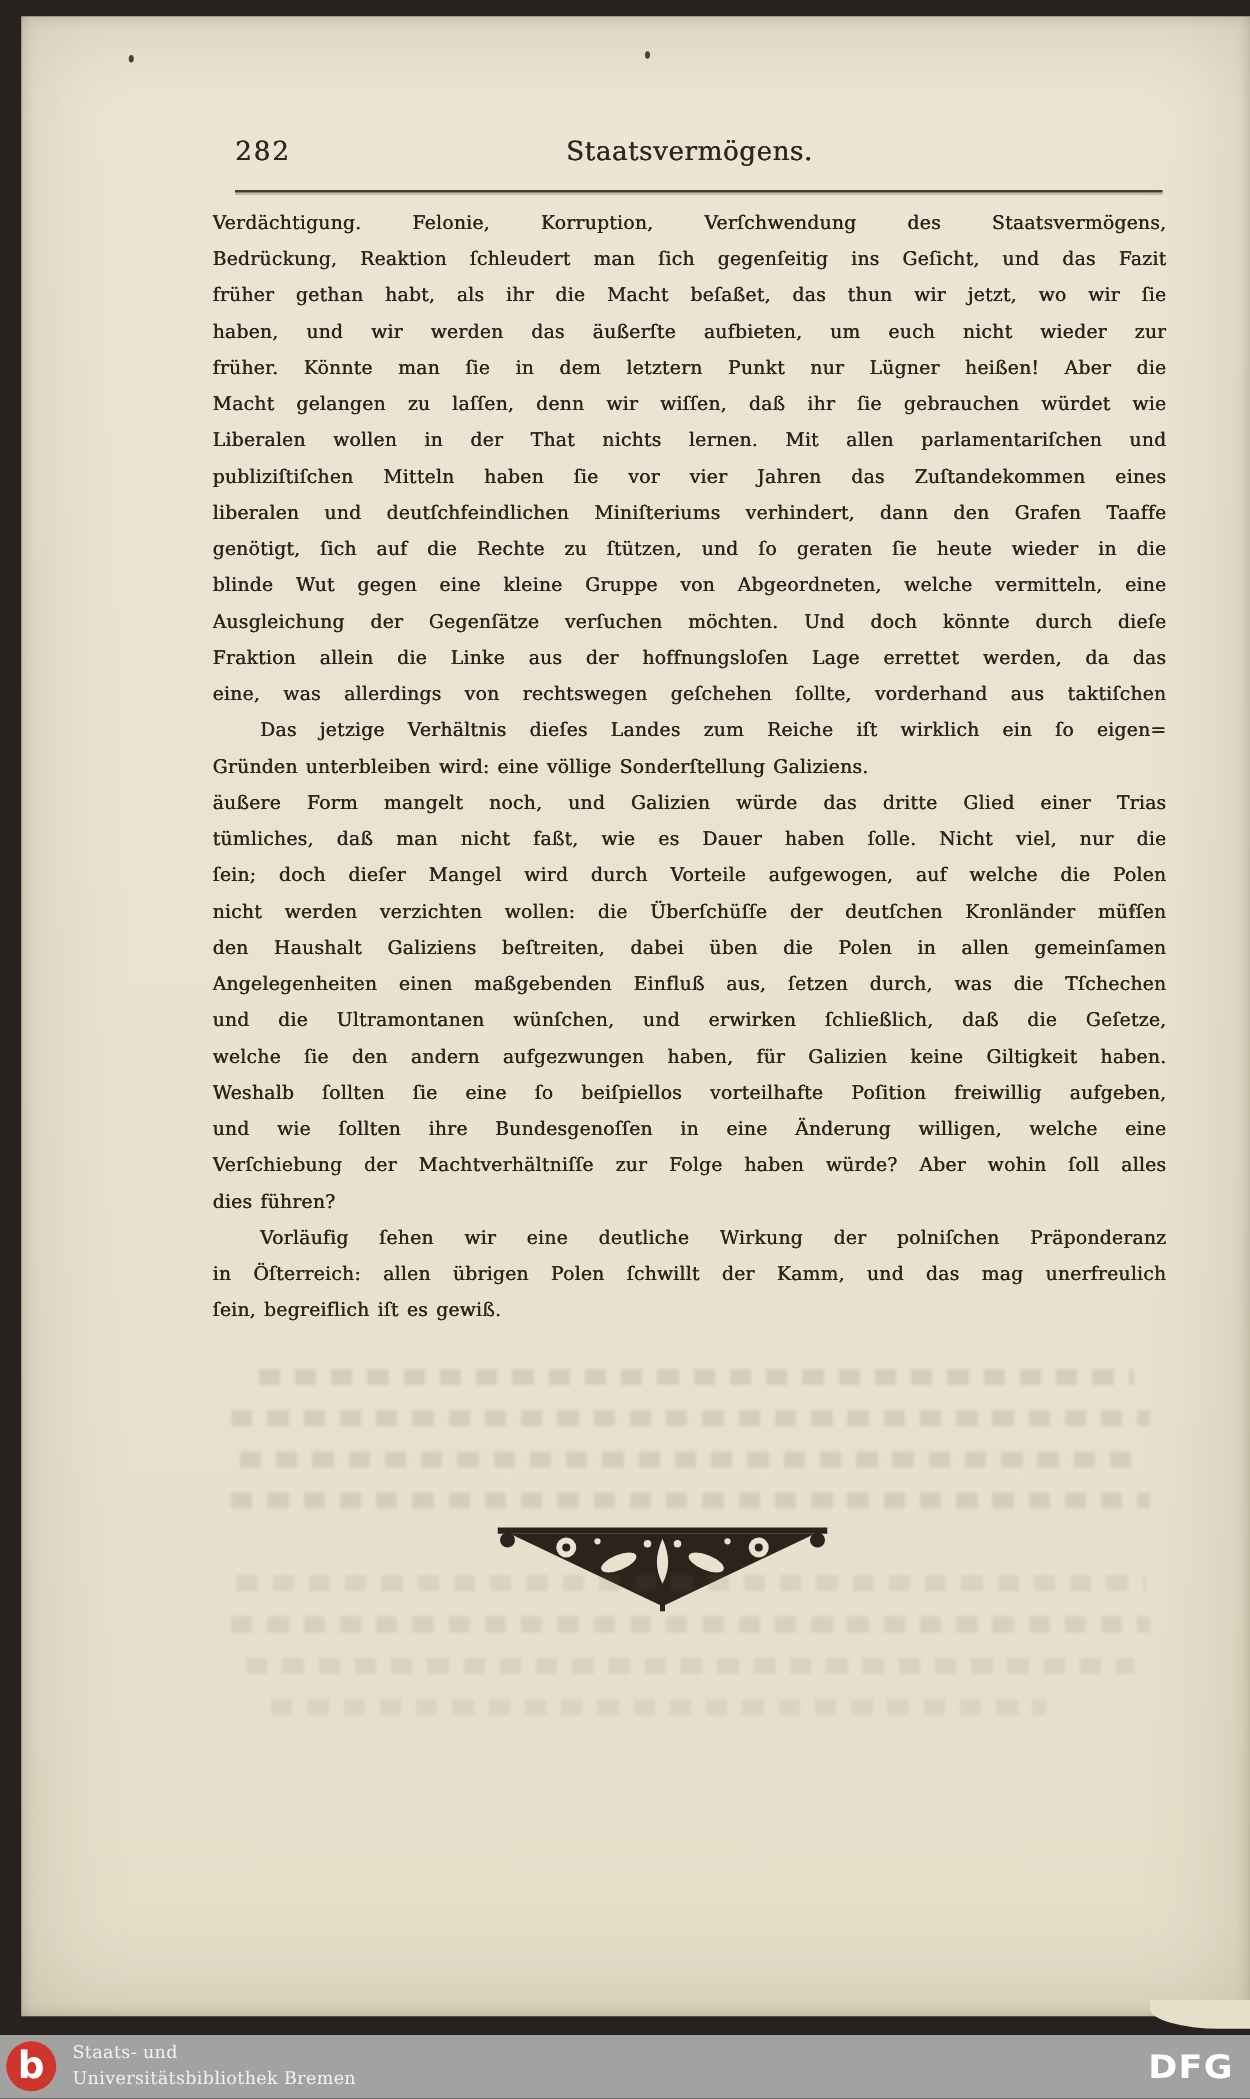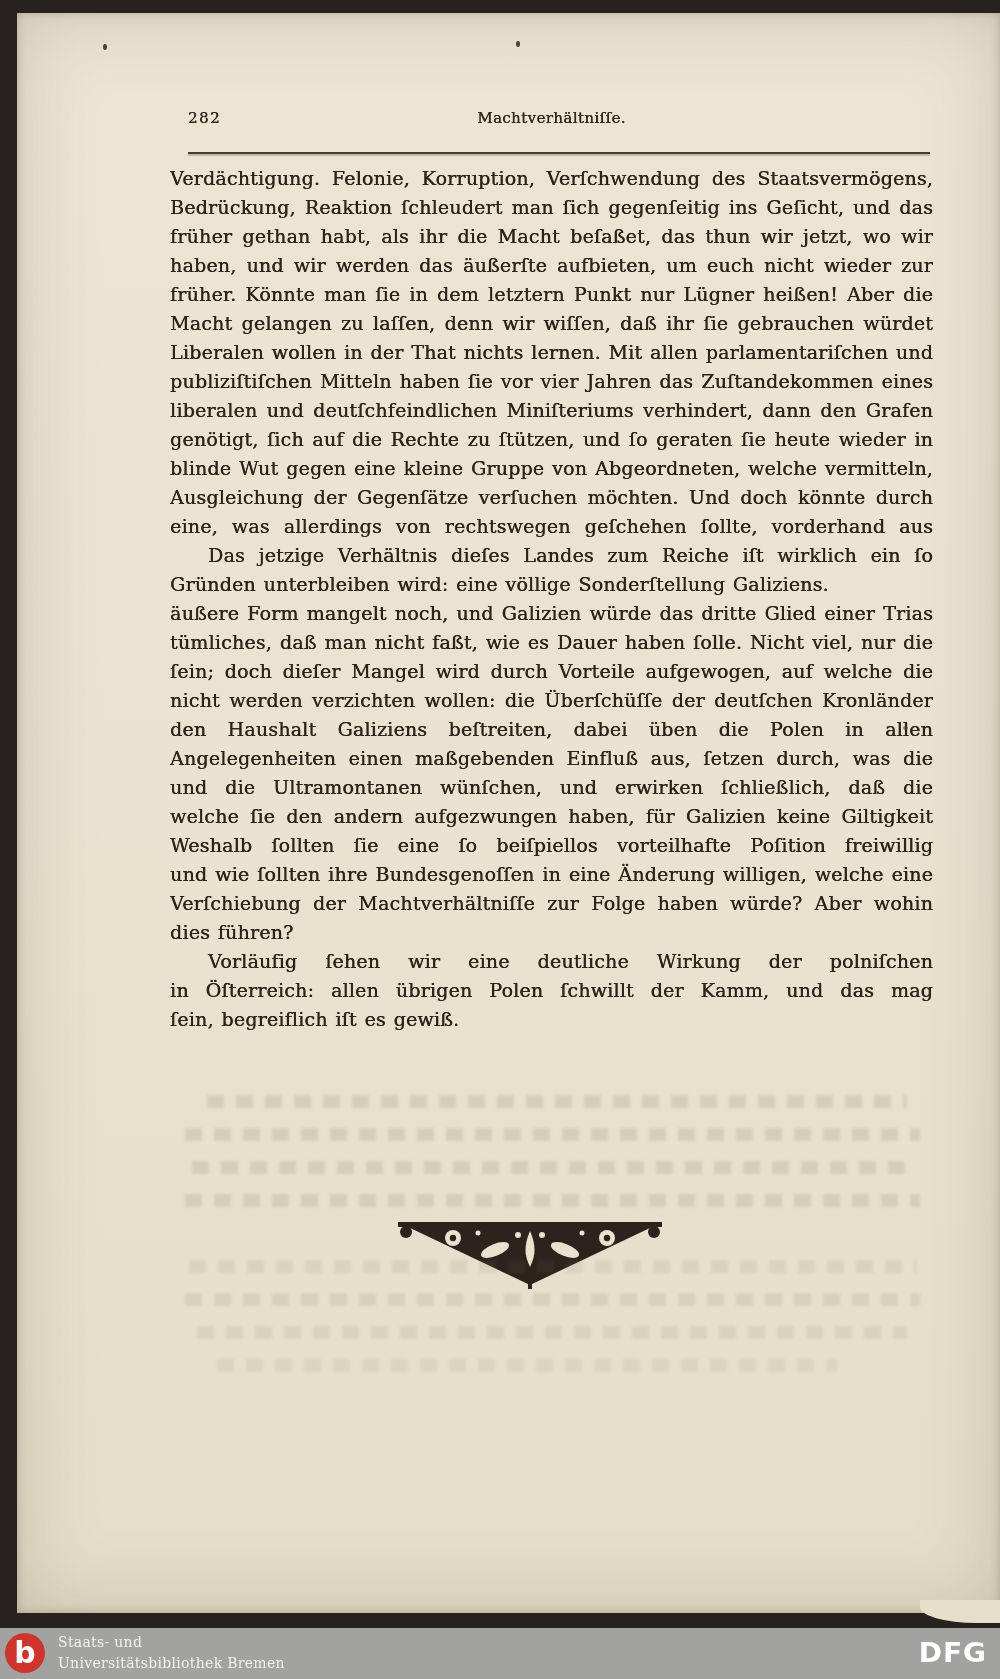--- a/index.html
+++ b/index.html
@@ -12,28 +12,28 @@
   .paper{
     position:absolute;left:17px;top:13px;width:983px;height:1600px;
     background:linear-gradient(180deg,#ece5d4 0%,#e9e2cf 55%,#e4ddc8 100%);
     box-shadow:inset 0 0 80px rgba(101,84,60,.22), inset 0 0 10px rgba(80,64,44,.28);
   }
   .curl{
     position:absolute;right:0;bottom:-10px;width:80px;height:23px;
     background:#e6dfca;border-radius:0 0 0 70%;
   }
   
-  .hdr{position:absolute;left:153px;top:96px;width:763px;height:32px;color:#2e2720;font-size:15px;}
+  .hdr{position:absolute;left:153px;top:96px;width:763px;height:32px;color:#2e2720;font-size:21px;}
   .pagenum{position:absolute;left:18px;top:0;letter-spacing:1.5px;text-shadow:.3px 0 0 currentColor;}
   .running{position:absolute;left:0;top:0;width:100%;text-align:center;letter-spacing:.4px;text-shadow:.3px 0 0 currentColor;}
   .rule{position:absolute;left:171px;top:139px;width:742px;height:2px;background:#453b2e;box-shadow:0 2px 0 rgba(69,59,46,.25);}
   
   .bodytext{position:absolute;left:153px;top:151px;width:763px;color:#2b241b;}
   .ln{
-    height:29px;line-height:29px;overflow:hidden;font-size:19px;
+    height:29px;line-height:29px;overflow:hidden;font-size:15px;
     text-align:justify;text-align-last:justify;
     letter-spacing:.2px;word-spacing:1.5px;
     text-shadow:.35px 0 0 currentColor;
   }
   .end{text-align-last:left;}
   .ind{text-indent:38px;}
   
   .ornament{position:absolute;left:381px;top:1206px;width:264px;height:74px;}
   
   .bleed{
@@ -55,37 +55,38 @@
     font-size:28px;letter-spacing:1px;transform:scaleY(.92);
   }
 </style>
 </head>
 <body>
 
 <div class="paper">
 
   <div class="hdr">
     <span class="pagenum">282</span>
-    <span class="running">Machtverhältniſſe.</span>
+    <span class="running">Staatsvermögens.</span>
   </div>
   <div class="rule"></div>
 
   <div class="bodytext">
     <div class="ln">Verdächtigung.  Felonie, Korruption, Verſchwendung des Staatsvermögens,</div>
     <div class="ln">Bedrückung, Reaktion ſchleudert man ſich gegenſeitig ins Geſicht, und das Fazit</div>
     <div class="ln">früher gethan habt, als ihr die Macht beſaßet, das thun wir jetzt, wo wir ſie</div>
     <div class="ln">haben, und wir werden das äußerſte aufbieten, um euch nicht wieder zur</div>
     <div class="ln">früher.  Könnte man ſie in dem letztern Punkt nur Lügner heißen!  Aber die</div>
     <div class="ln">Macht gelangen zu laſſen, denn wir wiſſen, daß ihr ſie gebrauchen würdet wie</div>
     <div class="ln">Liberalen wollen in der That nichts lernen.  Mit allen parlamentariſchen und</div>
     <div class="ln">publiziſtiſchen Mitteln haben ſie vor vier Jahren das Zuſtandekommen eines</div>
     <div class="ln">liberalen und deutſchfeindlichen Miniſteriums verhindert, dann den Grafen Taaffe</div>
     <div class="ln">genötigt, ſich auf die Rechte zu ſtützen, und ſo geraten ſie heute wieder in die</div>
     <div class="ln">blinde Wut gegen eine kleine Gruppe von Abgeordneten, welche vermitteln, eine</div>
     <div class="ln">Ausgleichung der Gegenſätze verſuchen möchten.  Und doch könnte durch dieſe</div>
+    <div class="ln">Fraktion allein die Linke aus der hoffnungsloſen Lage errettet werden, da das</div>
     <div class="ln">eine, was allerdings von rechtswegen geſchehen ſollte, vorderhand aus taktiſchen</div>
     <div class="ln ind">Das jetzige Verhältnis dieſes Landes zum Reiche iſt wirklich ein ſo eigen=</div>
 
     <div class="ln end">Gründen unterbleiben wird: eine völlige Sonderſtellung Galiziens.</div>
     <div class="ln">äußere Form mangelt noch, und Galizien würde das dritte Glied einer Trias</div>
     <div class="ln">tümliches, daß man nicht faßt, wie es Dauer haben ſolle.  Nicht viel, nur die</div>
     <div class="ln">ſein; doch dieſer Mangel wird durch Vorteile aufgewogen, auf welche die Polen</div>
     <div class="ln">nicht werden verzichten wollen: die Überſchüſſe der deutſchen Kronländer müſſen</div>
     <div class="ln">den Haushalt Galiziens beſtreiten, dabei üben die Polen in allen gemeinſamen</div>
     <div class="ln">Angelegenheiten einen maßgebenden Einfluß aus, ſetzen durch, was die Tſchechen</div>

